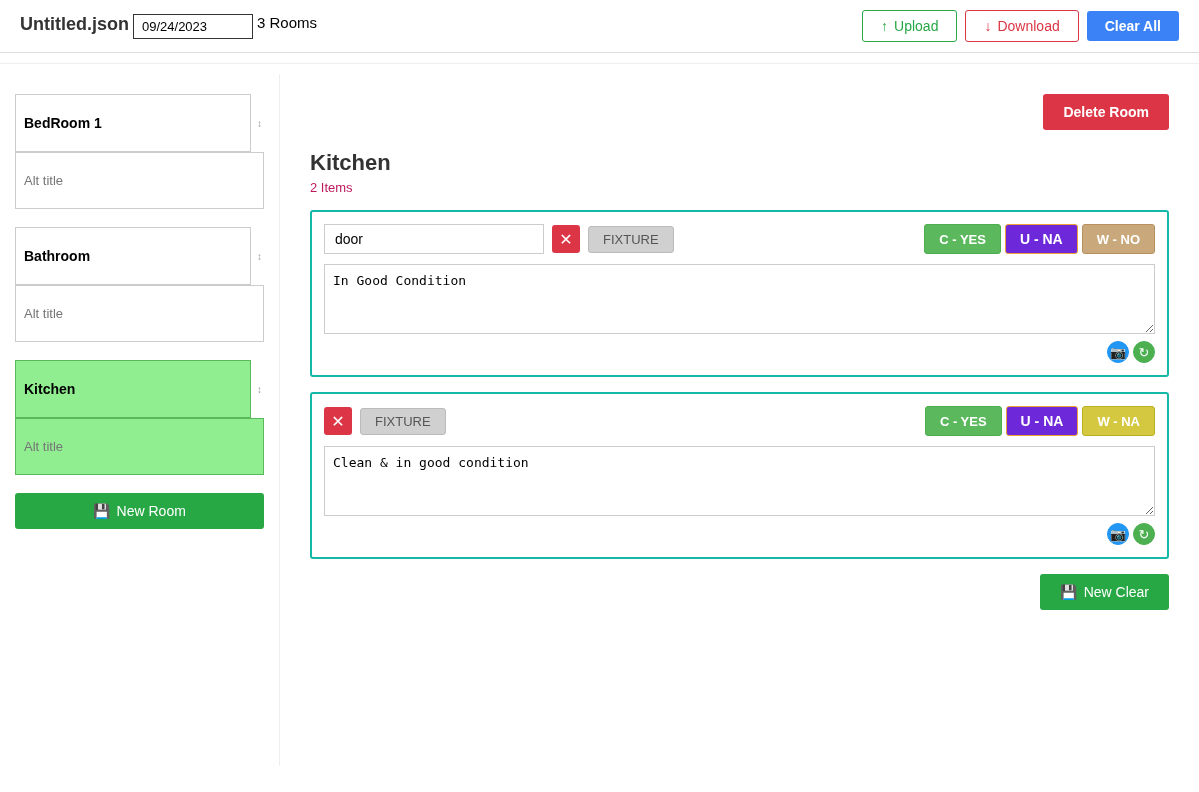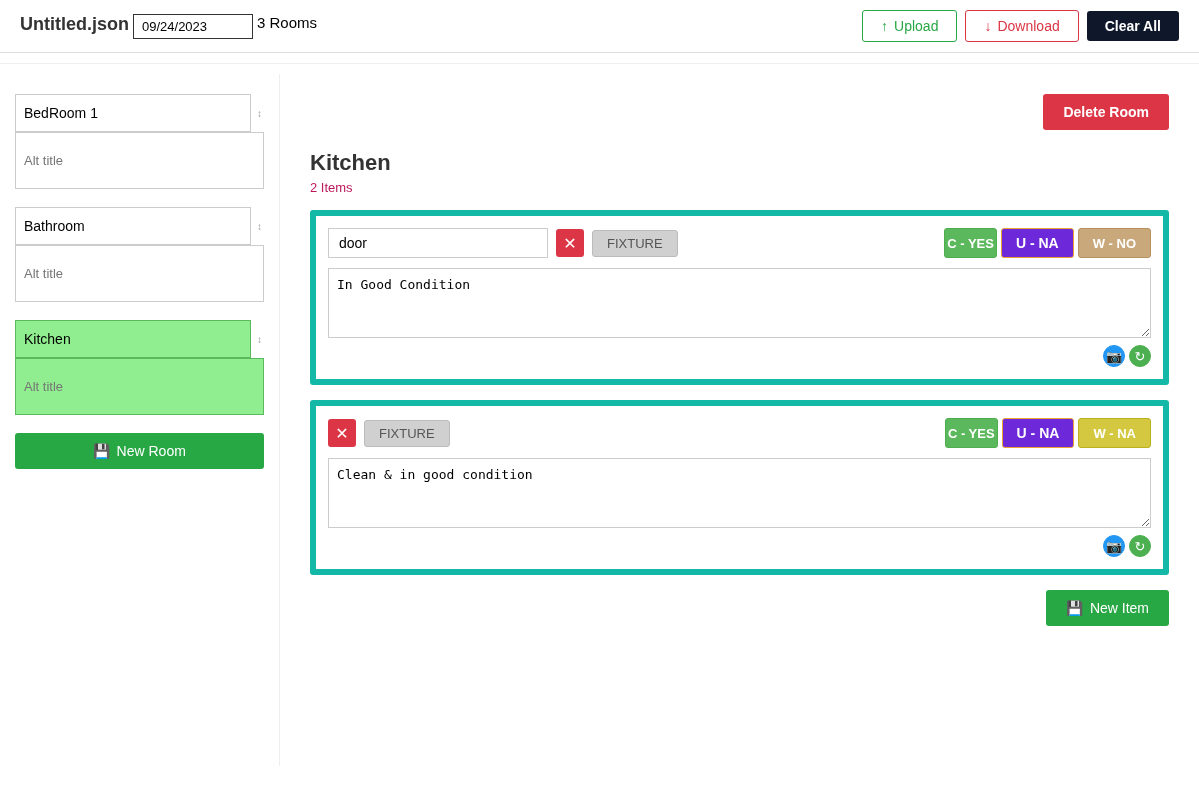--- a/index.html
+++ b/index.html
@@ -7,53 +7,53 @@
 
     
     .header { display: flex; align-items: center; justify-content: space-between; padding: 10px 20px; border-bottom: 1px solid #ddd; }
     .header-left { display: flex; flex-direction: row; gap: 4px; }
     .app-title { font-size: 18px; font-weight: bold; color: #333; }
     .date-input { border: 1px solid #333; padding: 4px 8px; font-size: 13px; width: 120px; }
     .rooms-count { font-size: 15px; color: #000000; }
     .header-right { display: flex; gap: 8px; align-items: center; }
     .btn-upload { background: #fff; border: 1px solid #28a745; color: #28a745; padding: 7px 18px; cursor: pointer; font-size: 14px; border-radius: 3px; display: flex; align-items: center; gap: 6px; }
     .btn-download { background: #fff; border: 1px solid #dc3545; color: #dc3545; padding: 7px 18px; cursor: pointer; font-size: 14px; border-radius: 3px; display: flex; align-items: center; gap: 6px; }
-    .btn-clear-all { background: #0f172a; border: none; color: #fff; padding: 7px 18px; cursor: pointer; font-size: 14px; border-radius: 3px; font-weight: bold; }
+    .btn-clear-all { background: #3b82f6; border: none; color: #fff; padding: 7px 18px; cursor: pointer; font-size: 14px; border-radius: 3px; font-weight: bold; }
 
     
     .main { display: flex; min-height: calc(792px - 100px); }
 
     
     .sidebar { width: 280px; padding: 20px 15px; border-right: 1px solid #eee; flex-shrink: 0; }
     .room-item { margin-bottom: 18px; position: relative; }
     .room-title-row { display: flex; align-items: center; gap: 4px; }
-    .room-name-input { flex: 1; border: 1px solid #ccc; padding: 10px 8px; font-size: 14px; font-weight: normal; }
+    .room-name-input { flex: 1; border: 1px solid #ccc; padding: 20px 8px; font-size: 14px; font-weight: bold; }
     .room-name-input.active { background: #90ee90; border-color: #5cb85c; }
     .room-alt-input { border: 1px solid #ccc; padding: 20px 8px; font-size: 13px; color: #999; width: 100%; }
     .room-alt-input.active { background: #90ee90; border-color: #5cb85c; }
     .sort-handle { display: flex; flex-direction: column; align-items: center; justify-content: center; cursor: ns-resize; color: #999; font-size: 10px; padding: 2px; }
 
     .btn-new-room { background: #28a745; border: none; color: #fff; padding: 10px 20px; cursor: pointer; font-size: 14px; border-radius: 3px; display: flex; align-items: center; gap: 6px; margin-top: 10px; width: 100%; justify-content: center; }
 
     
     .content { flex: 1; padding: 20px 30px; }
     .content-header { display: flex; justify-content: flex-end; margin-bottom: 20px; }
     .btn-delete-room { background: #dc3545; border: none; color: #fff; padding: 10px 20px; cursor: pointer; font-size: 14px; border-radius: 3px; font-weight: bold; }
 
     .room-content-title { font-size: 22px; font-weight: bold; color: #333; margin-bottom: 4px; }
     .items-count { font-size: 13px; color: #be185d; margin-bottom: 15px; }
 
     
-    .item-card { border: 6px solid #14b8a6; border-radius: 3px; margin-bottom: 15px; padding: 12px; }
+    .item-card { border: 2px solid #14b8a6; border-radius: 3px; margin-bottom: 15px; padding: 12px; }
     .item-top-row { display: flex; align-items: center; gap: 8px; margin-bottom: 10px; }
     .item-name-input { border: 1px solid #ccc; padding: 6px 10px; font-size: 14px; width: 220px; }
     .btn-remove-item { background: #dc3545; border: none; color: #fff; width: 28px; height: 28px; cursor: pointer; font-size: 16px; border-radius: 3px; display: flex; align-items: center; justify-content: center; }
     .btn-fixture { background: #d0d0d0; border: 1px solid #bbb; color: #555; padding: 5px 14px; cursor: pointer; font-size: 13px; border-radius: 3px; }
     .status-buttons { display: flex; gap: 4px; margin-left: auto; }
-    .btn-c-yes { background: #5cb85c; border: 1px solid #4cae4c; color: #fff; padding: 6px 2px; cursor: pointer; font-size: 13px; font-weight: bold; border-radius: 3px; }
+    .btn-c-yes { background: #5cb85c; border: 1px solid #4cae4c; color: #fff; padding: 6px 14px; cursor: pointer; font-size: 13px; font-weight: bold; border-radius: 3px; }
     .btn-u-na-yellow { background: #6d28d9; border: 1px solid #eea236; color: #fff; padding: 6px 14px; cursor: pointer; font-size: 14px; font-weight: bold; border-radius: 3px; }
     .btn-w-no { background: #c9a87c; border: 1px solid #b89060; color: #fff; padding: 6px 14px; cursor: pointer; font-size: 13px; font-weight: bold; border-radius: 3px; }
     .btn-w-na { background: #d4c840; border: 1px solid #bbb020; color: #fff; padding: 6px 14px; cursor: pointer; font-size: 13px; font-weight: bold; border-radius: 3px; }
 
     .item-notes { width: 100%; min-height: 70px; border: 1px solid #ccc; padding: 8px; font-size: 13px; resize: vertical; position: relative; }
     .notes-icons { display: flex; justify-content: flex-end; align-items: center; gap: 4px; margin-top: 4px; }
     .note-icon { width: 22px; height: 22px; border-radius: 50%; display: inline-flex; align-items: center; justify-content: center; font-size: 13px; cursor: pointer; border: 1px solid #ccc; }
     .note-icon-camera { background: #2196F3; color: #fff; border-color: #2196F3; }
     .note-icon-refresh { background: #4CAF50; color: #fff; border-color: #4CAF50; }
 
@@ -167,18 +167,18 @@
         <div class="notes-icons">
           <span class="note-icon note-icon-camera">📷</span>
           <span class="note-icon note-icon-refresh">↻</span>
         </div>
       </div>
     </div>
 
     <div class="new-item-row">
       <button class="btn-new-item">
         <span>💾</span>
-        <span>New Item</span>
+        <span>New Clear</span>
       </button>
     </div>
 
   </div>
 </div>
 
 </body></html>

